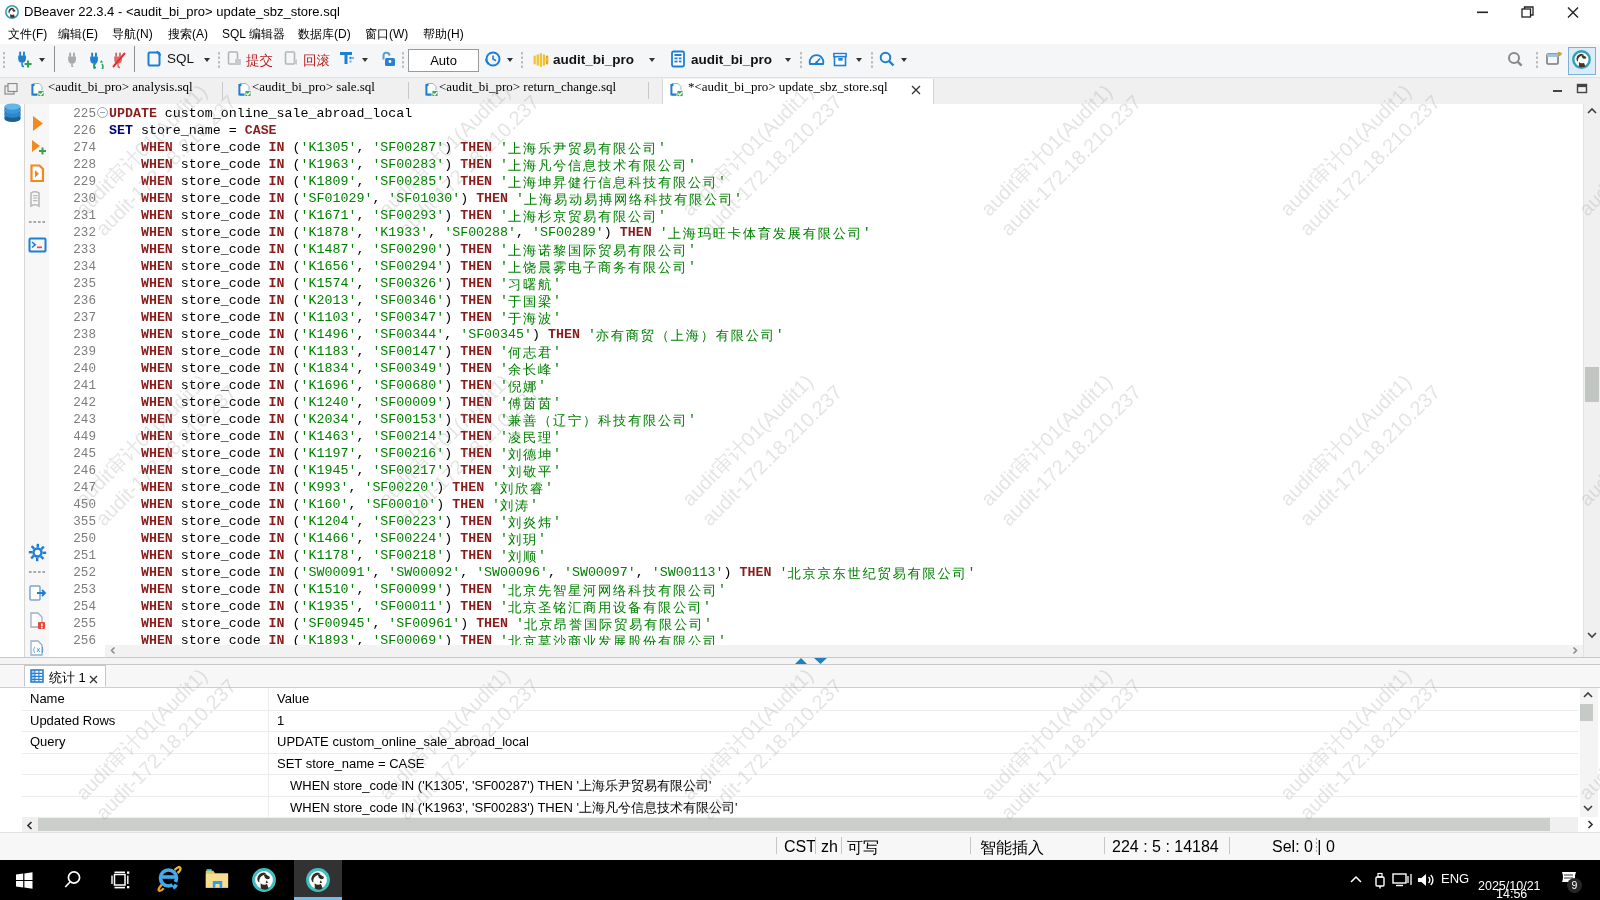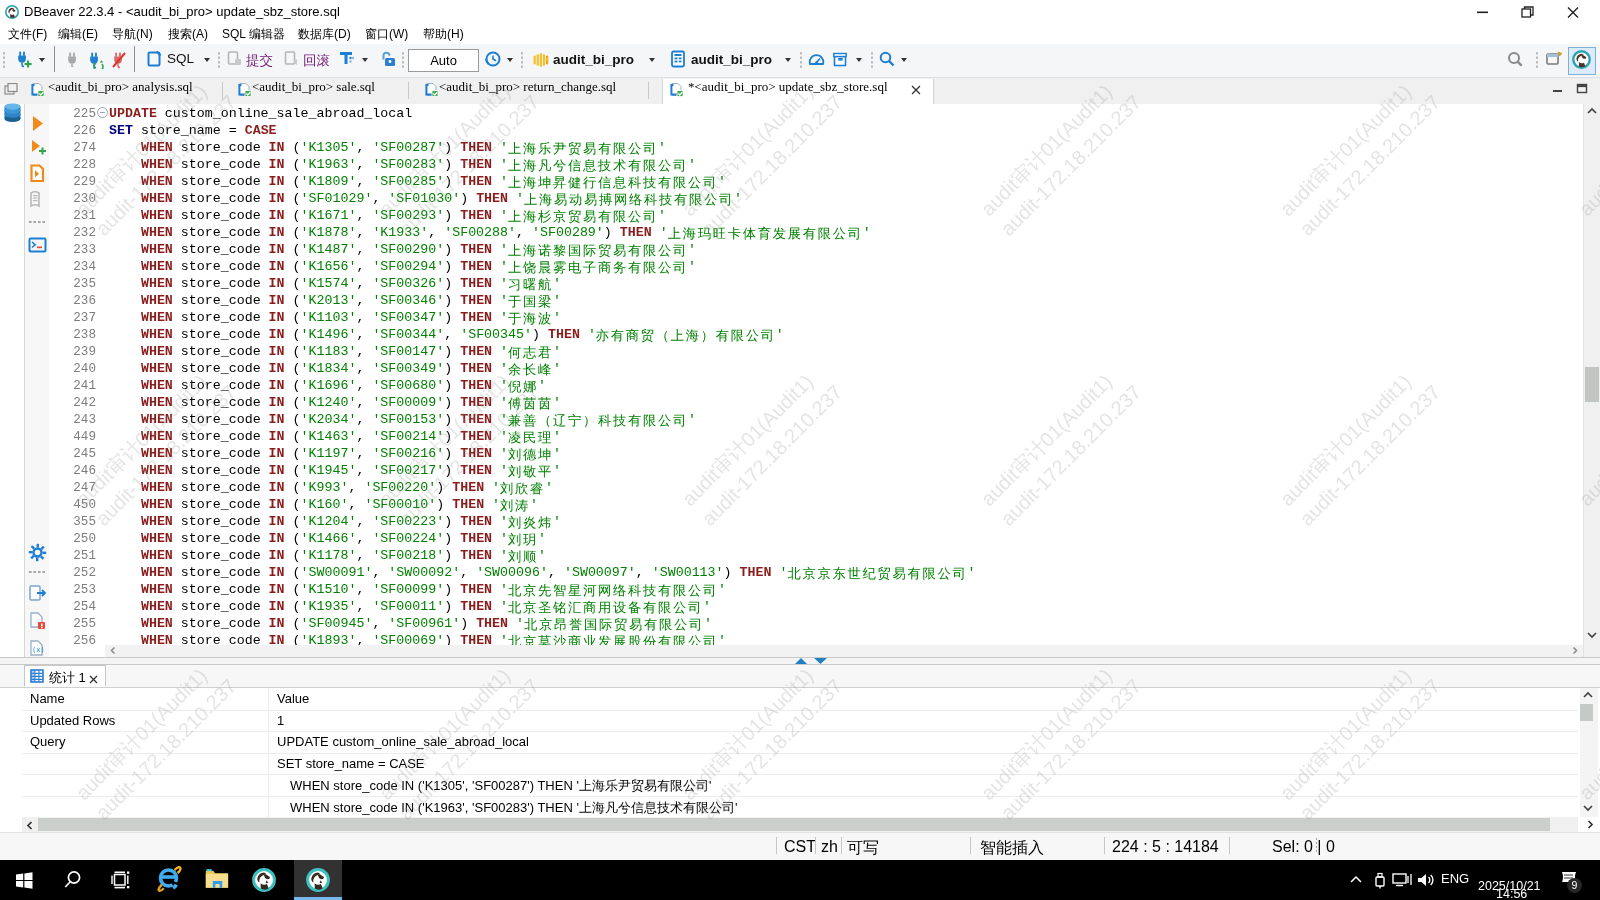--- a/index.html
+++ b/index.html
@@ -8,21 +8,21 @@
 .abs{position:absolute;}
 #titlebar{left:0;top:0;width:1304px;height:22px;background:#fff;}
 #title-text{left:24px;top:4px;font-size:13px;color:#000;}
 #menubar{left:0;top:22px;width:1600px;height:22px;background:#fff;font-size:12px;color:#000;}
 .mi{position:absolute;top:4px;}
 #toolbar{left:0;top:44px;width:1600px;height:33px;background:#f5f6f7;border-bottom:1px solid #e0e0e0;}
 .tsep{position:absolute;top:46px;width:1px;height:26px;background:#8f8f8f;}
 .dsep{position:absolute;top:51px;width:2px;height:18px;background-image:radial-gradient(circle,#b0b0b0 40%,transparent 45%);background-size:2px 4.5px;}
 .darr{position:absolute;width:0;height:0;border-left:3.5px solid transparent;border-right:3.5px solid transparent;border-top:4.2px solid #333;top:58px;}
 .tlabel{position:absolute;top:52px;font-size:13.5px;font-weight:bold;color:#111;}
-.glabel{position:absolute;top:52px;font-size:13.5px;color:#701a75;}
+.glabel{position:absolute;top:52px;font-size:13.5px;color:#b91c1c;}
 #autobox{left:408px;top:49px;width:69px;height:21px;background:#fff;border:1px solid #9a9a9a;font-size:13px;text-align:center;line-height:21px;}
 #tabbar{left:0;top:78px;width:1600px;height:26px;background:#f0f0f0;border-bottom:1px solid #d4d4d4;}
 .tab{position:absolute;top:79px;height:24px;font-size:13px;color:#000;}
 .tabsep{position:absolute;top:82px;width:1px;height:17px;background:#c9c9c9;}
 .tabtxt{position:absolute;top:0;white-space:nowrap;font-family:Liberation Serif, serif;}
 #editor{left:0;top:104px;width:1600px;height:553px;background:#fff;overflow:hidden;}
 #leftbar{left:0;top:0;width:24px;height:553px;background:#fff;border-right:1px solid #d6d6d6;}
 #rail{left:25px;top:0;width:24px;height:553px;background:#f7f7f7;}
 .ln{position:absolute;left:58px;width:38px;text-align:right;color:#7d7d7d;font-size:12.6px;font-family:"Liberation Mono",monospace;}
 .cl{position:absolute;left:109px;font-family:"Liberation Mono",monospace;font-size:13.3px;white-space:pre;color:#000;}

